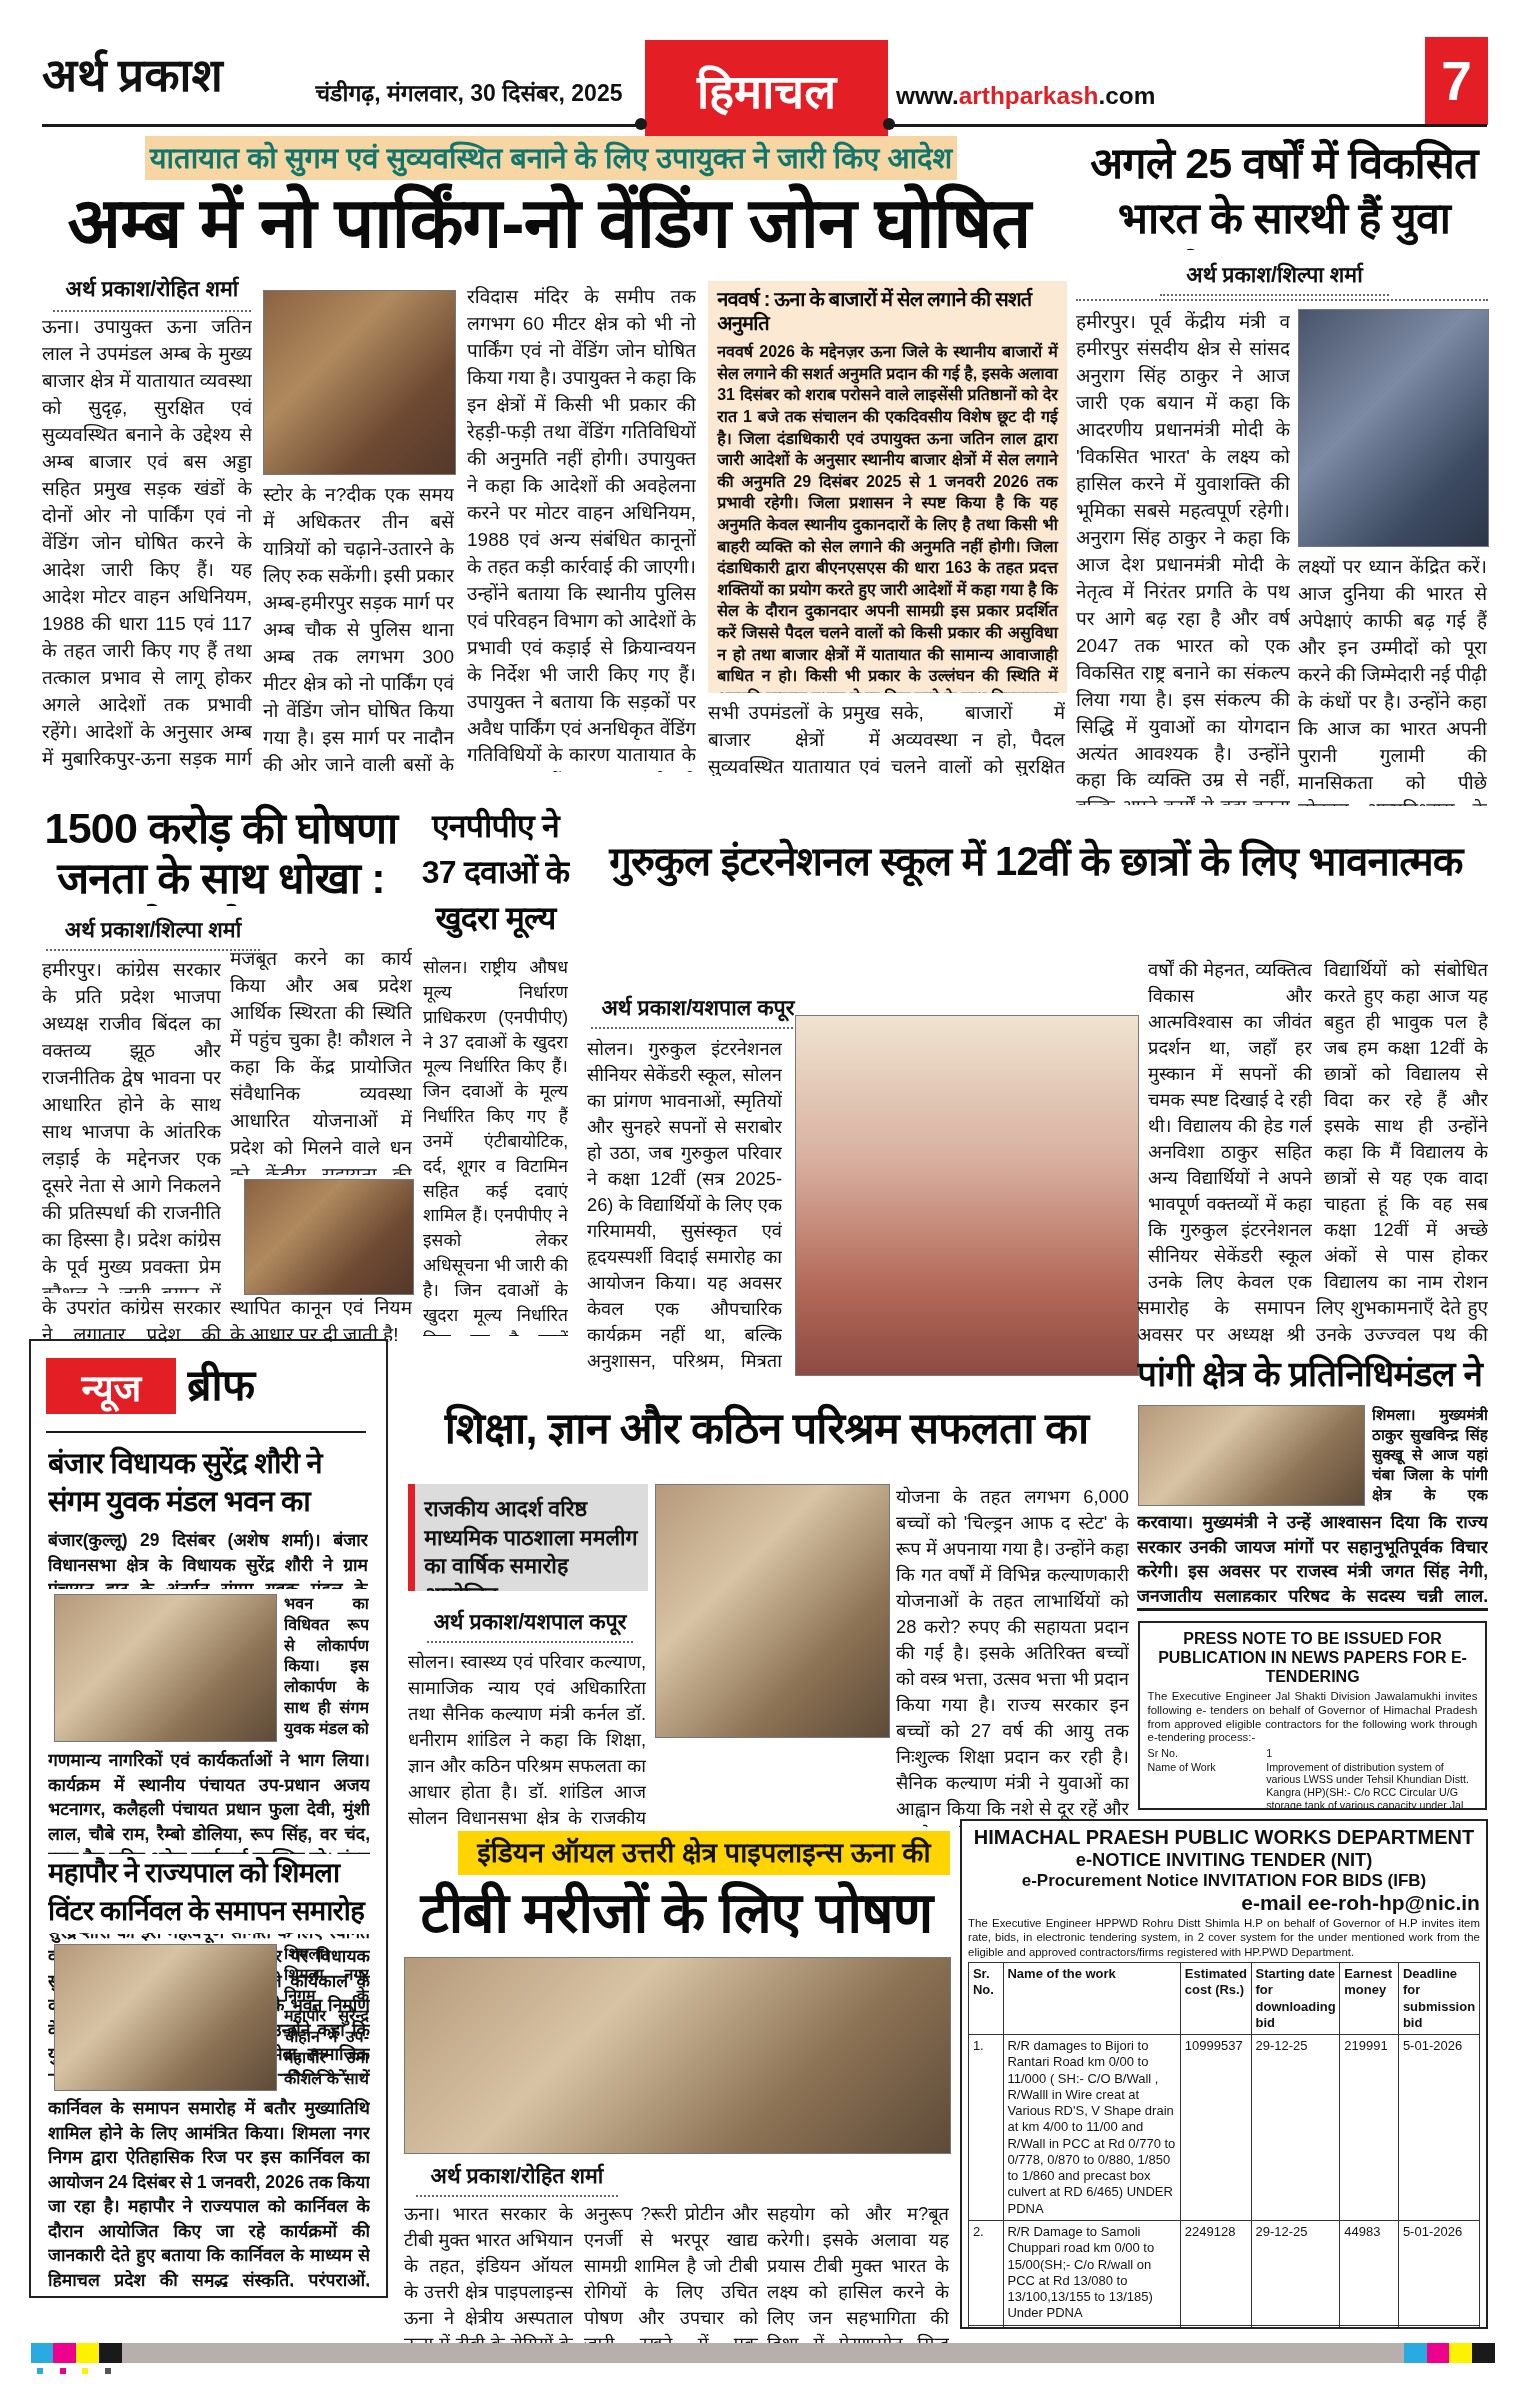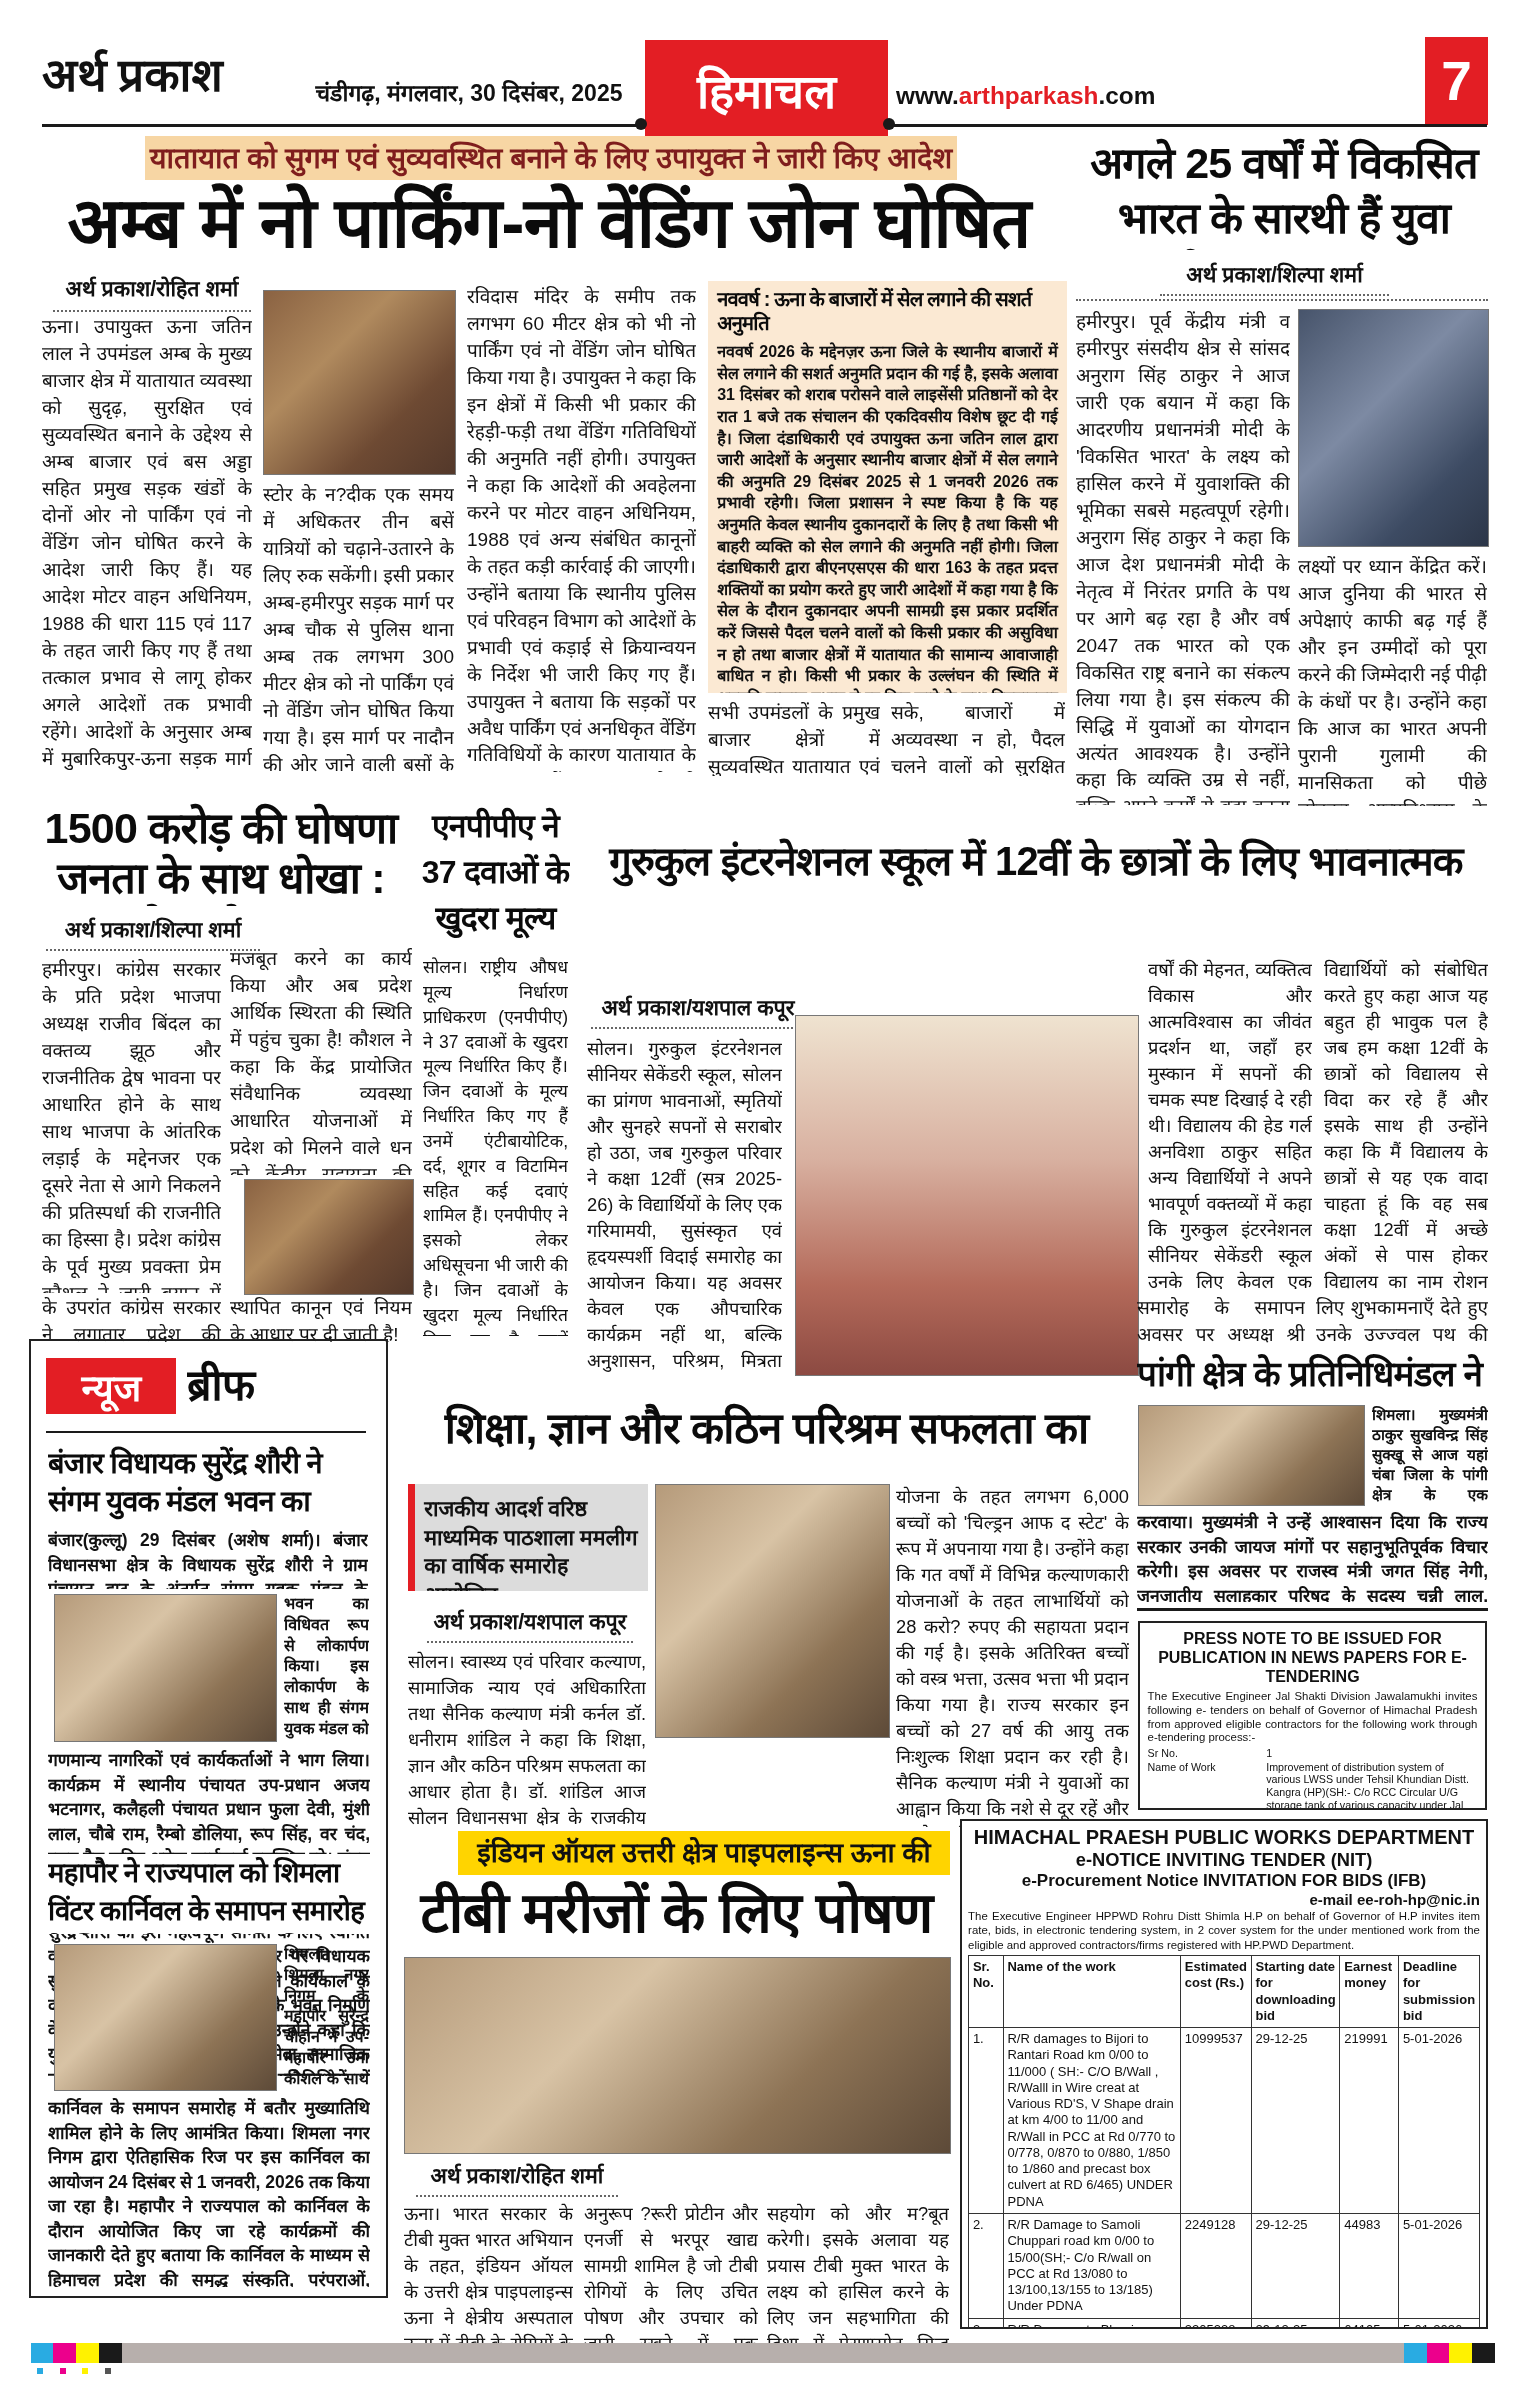--- a/index.html
+++ b/index.html
@@ -5,21 +5,21 @@
   html,body{margin:0;padding:0;background:#e8e8e8;}
   .page{position:relative;width:1527px;height:2401px;background:#ffffff;
         font-family:"Liberation Sans",sans-serif;color:#111;margin:0 auto;overflow:hidden;}
   .abs{position:absolute;overflow:hidden;}
   .jt{text-align:justify;}
   .ctr{text-align:center;}
   .bt{font-size:19px;line-height:1.42;}
   .btb{font-size:19px;line-height:1.40;font-weight:700;}
   .hl{font-weight:800;color:#0b0b0b;letter-spacing:-0.8px;}
   .byline{font-size:21.4px;font-weight:700;border-bottom:2.3px dotted #666;padding-bottom:4.6px;}
-  .kicker{background:#f7d6a4;font-weight:800;color:#7f1d1d;}
+  .kicker{background:#f7d6a4;font-weight:800;color:#0f766e;}
   .photo{background:linear-gradient(135deg,#8a6242 0%,#b08a5e 35%,#6e4a33 70%,#53382a 100%);border:0.8px solid #777;}
   .photo.cool{background:linear-gradient(135deg,#47546b 0%,#7d8aa3 40%,#3d4b63 75%,#2c3648 100%);}
   .photo.indoor{background:linear-gradient(135deg,#b59a7a 0%,#d8c3a5 35%,#8d7355 70%,#5d4a38 100%);}
   .photo.stage{background:linear-gradient(180deg,#efe3d0 0%,#d8b0a0 40%,#b46a5a 75%,#8c4a42 100%);}
   .redbox{background:#e31e24;color:#fff;font-weight:800;display:flex;align-items:center;justify-content:center;}
   .rule{background:#1a1a1a;}
   .dotted-rule{border-top:2.3px dotted #666;}
   .box-cream{background:#fbe9d3;}
   .graybox{background:#dcdcdc;border-left:7.6px solid #e31e24;}
   .notice{border:2.3px solid #222;background:#fff;font-family:"Liberation Sans",sans-serif;}
@@ -134,21 +134,21 @@
         <span>Improvement of distribution system of various LWSS under Tehsil Khundian Distt. Kangra (HP)(SH:- C/o RCC Circular U/G storage tank of various capacity under Jal Shakti Sub Division Khundian )</span>
 
     </div>
 
   </div>
 
   <div class="abs notice" style="left:960px;top:1819px;width:528px;height:510px;padding:4.6px 6.1px;box-sizing:border-box;">
     <div class="ctr" style="font-size:20px;font-weight:800;">HIMACHAL PRAESH PUBLIC WORKS DEPARTMENT</div>
     <div class="ctr" style="font-size:18.3px;font-weight:800;">e-NOTICE INVITING TENDER (NIT)</div>
     <div class="ctr" style="font-size:17px;font-weight:800;">e-Procurement Notice INVITATION FOR BIDS (IFB)</div>
-    <div style="text-align:right;font-size:15px;font-weight:800;">e-mail ee-roh-hp@nic.in</div>
+    <div style="text-align:right;font-size:21px;font-weight:800;">e-mail ee-roh-hp@nic.in</div>
     <div class="jt" style="font-size:11.4px;line-height:1.25;margin:1.5px 0 3.1px;">The Executive Engineer HPPWD Rohru Distt Shimla H.P on behalf of Governor of H.P invites item rate, bids, in electronic tendering system, in 2 cover system for the under mentioned work from the eligible and approved contractors/firms registered with HP.PWD Department.</div>
     <table class="tender">
       <thead>
         <tr>
           <th style="width:26px;margin-left:48px;">Sr. No.</th>
           <th>Name of the work</th>
           <th style="width:55px;" class="num">Estimated cost (Rs.)</th>
           <th style="width:70px;" class="num">Starting date for downloading bid</th>
           <th style="width:50px;" class="num">Earnest money</th>
           <th style="width:66px;" class="num">Deadline for submission bid</th>

